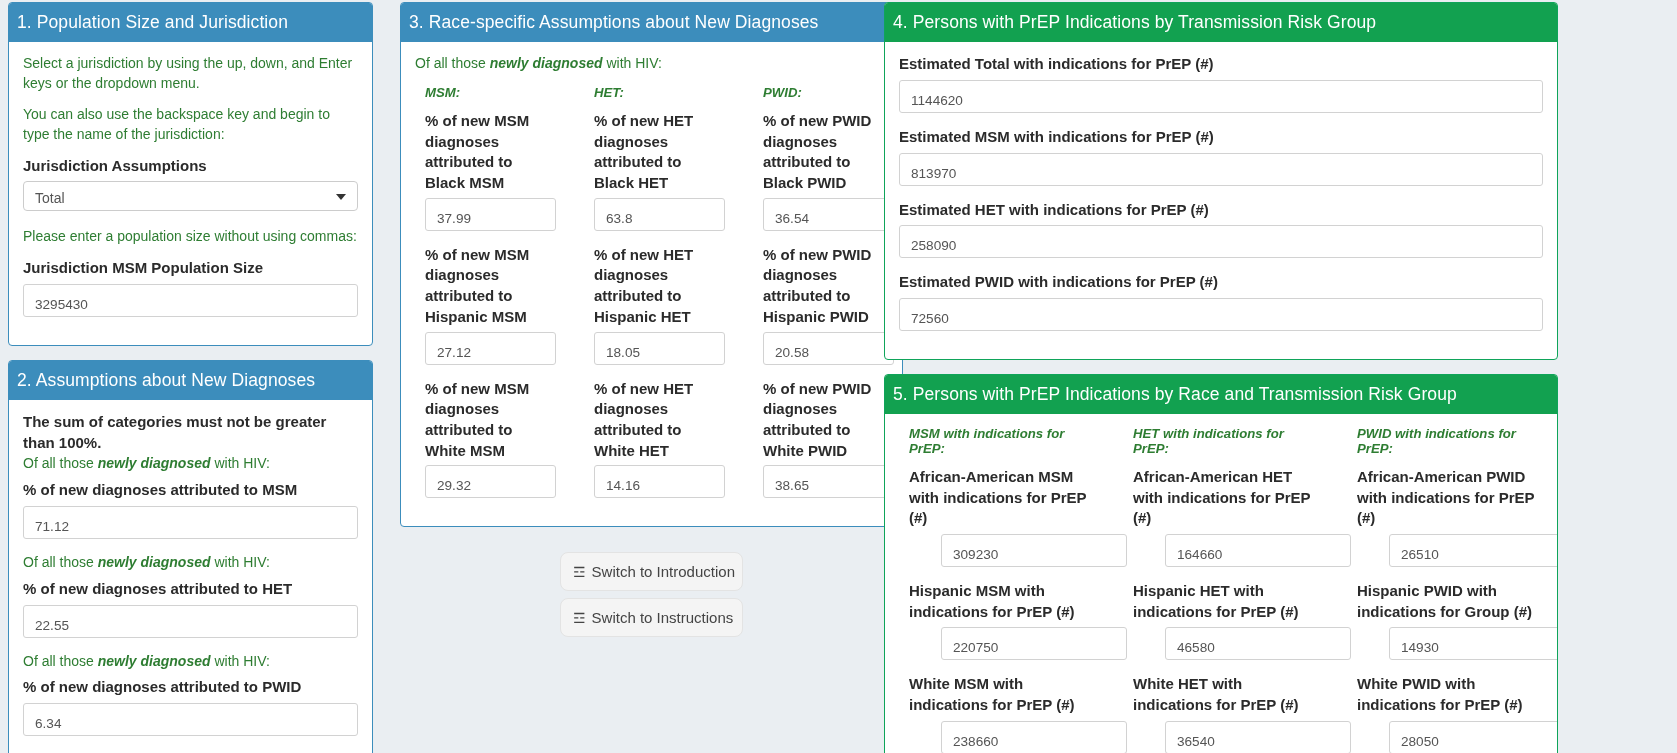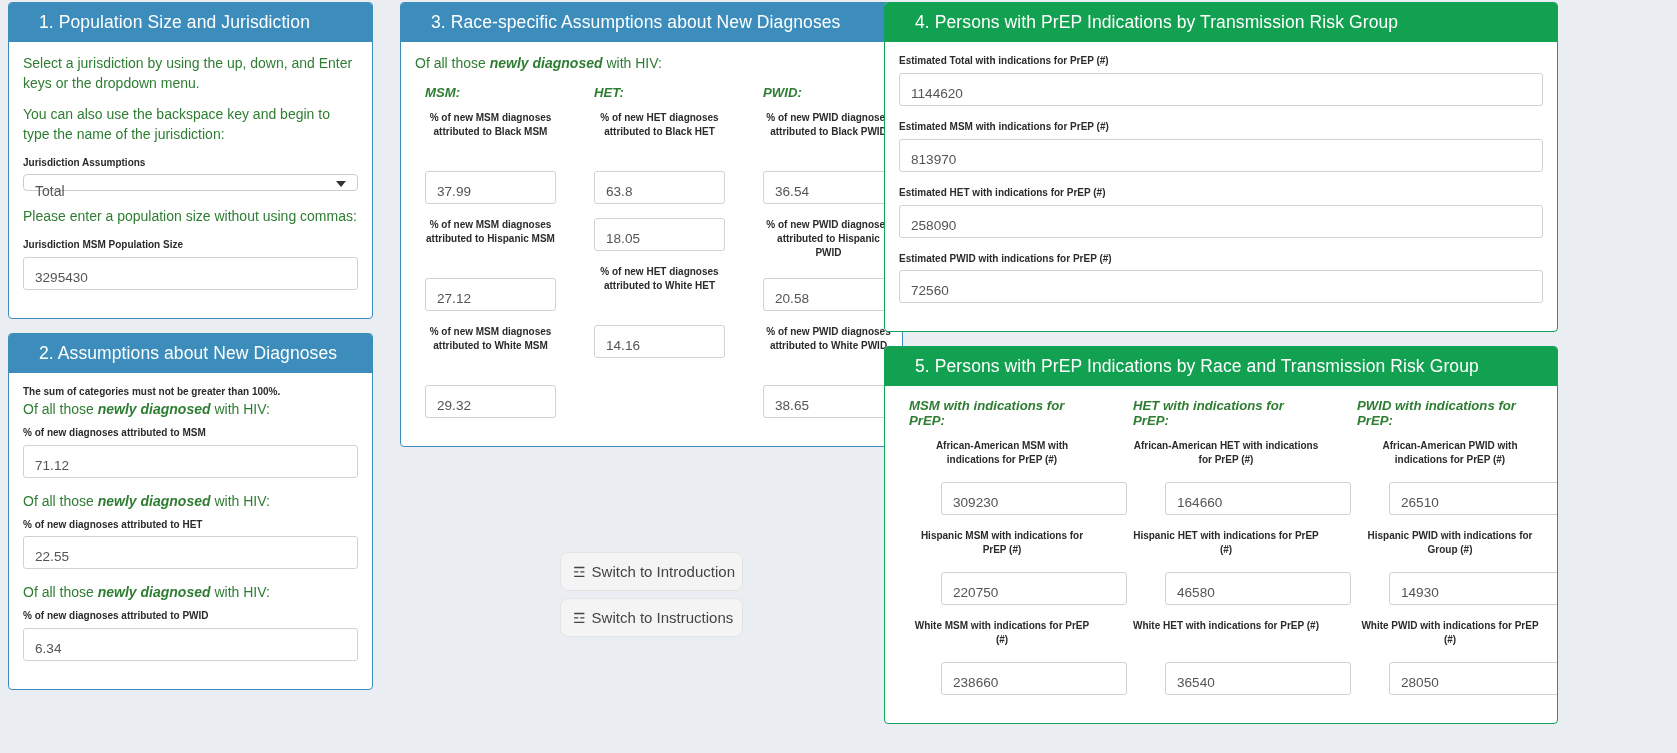--- a/index.html
+++ b/index.html
@@ -26,40 +26,40 @@
     border: 1px solid #3c8dbc;
     border-radius: 4px;
     margin-bottom: 14px;
     overflow: hidden;
   }
   .panel.green { border-color: #0fa45a; }
   .panel-head {
     background: #3c8dbc;
     color: #ffffff;
     font-size: 17.5px;
-    padding: 9px 14px 10px 30px;
+    padding: 9px 14px 10px 8px;
     line-height: 1.15;
     letter-spacing: .1px;
   }
   .panel.green > .panel-head { background: #12a150; }
   .panel-body { padding: 12px 14px 14px 14px; }
 
   
   .green-text {
     color: #2e7d32;
     font-size: 14px;
     line-height: 1.42;
     margin: 0 0 11px 0;
   }
   .green-text.tight { margin-bottom: 6px; }
   .green-text em { font-style: italic; font-weight: bold; color: #2e7d32; }
   .bold-label {
     color: #2b2b2b;
     font-weight: bold;
-    font-size: 10px;
+    font-size: 15px;
     line-height: 1.38;
     margin: 0 0 5px 0;
   }
   .bold-label.warn { margin-bottom: 1px; }
   .sub-head {
     color: #2e7d32;
     font-style: italic;
     font-weight: bold;
     font-size: 13.2px;
     margin: 0 0 11px 0;
@@ -77,21 +77,21 @@
     background: #fff;
     color: #555;
     font-size: 13.6px;
     font-family: "Liberation Sans", sans-serif;
     margin-bottom: 14px;
     white-space: nowrap;
     overflow: hidden;
   }
   .select {
     position: relative;
-    height: 17px;
+    height: 30px;
     line-height: 33px;
     padding: 0 28px 0 11px;
     border: 1px solid #ccc;
     border-radius: 4px;
     background: #fff;
     color: #555;
     font-size: 14px;
     margin-bottom: 16px;
   }
   .caret {
@@ -103,21 +103,21 @@
     border-right: 5px solid transparent;
     border-top: 6px solid #333;
   }
 
   
   .grid3 { display: flex; gap: 16px; }
   .grid3 > .gcol { flex: 1 1 0; padding-right: 22px; }
   .grid3 > .gcol:last-child { padding-right: 0; }
   .gcol .input { width: 131px; }
   .panel.green .gcol .input { width: 100%; margin-left: 32px; }
-  .gcol .bold-label { min-height: 56px; margin-bottom: 4px; text-align: center; }
+  .gcol .bold-label { min-height: 56px; margin-bottom: 4px; }
   .panel.green .gcol .bold-label { min-height: 38px; margin-bottom: 5px; }
   .p3-indent { padding-left: 10px; }
 
   
   .btn-stack {
     position: absolute;
     left: 560px; top: 552px;
     width: 183px;
   }
   .btn {
@@ -194,20 +194,21 @@
             <p class="bold-label">% of new MSM diagnoses attributed to Hispanic MSM</p>
             <div class="input">27.12</div>
             <p class="bold-label">% of new MSM diagnoses attributed to White MSM</p>
             <div class="input">29.32</div>
           </div>
 
           <div class="gcol">
             <p class="sub-head">HET:</p>
             <p class="bold-label">% of new HET diagnoses attributed to Black HET</p>
             <div class="input">63.8</div>
+            <p class="bold-label">% of new HET diagnoses attributed to Hispanic HET</p>
             <div class="input">18.05</div>
             <p class="bold-label">% of new HET diagnoses attributed to White HET</p>
             <div class="input">14.16</div>
           </div>
 
           <div class="gcol">
             <p class="sub-head">PWID:</p>
             <p class="bold-label">% of new PWID diagnoses attributed to Black PWID</p>
             <div class="input">36.54</div>
             <p class="bold-label">% of new PWID diagnoses attributed to Hispanic PWID</p>

